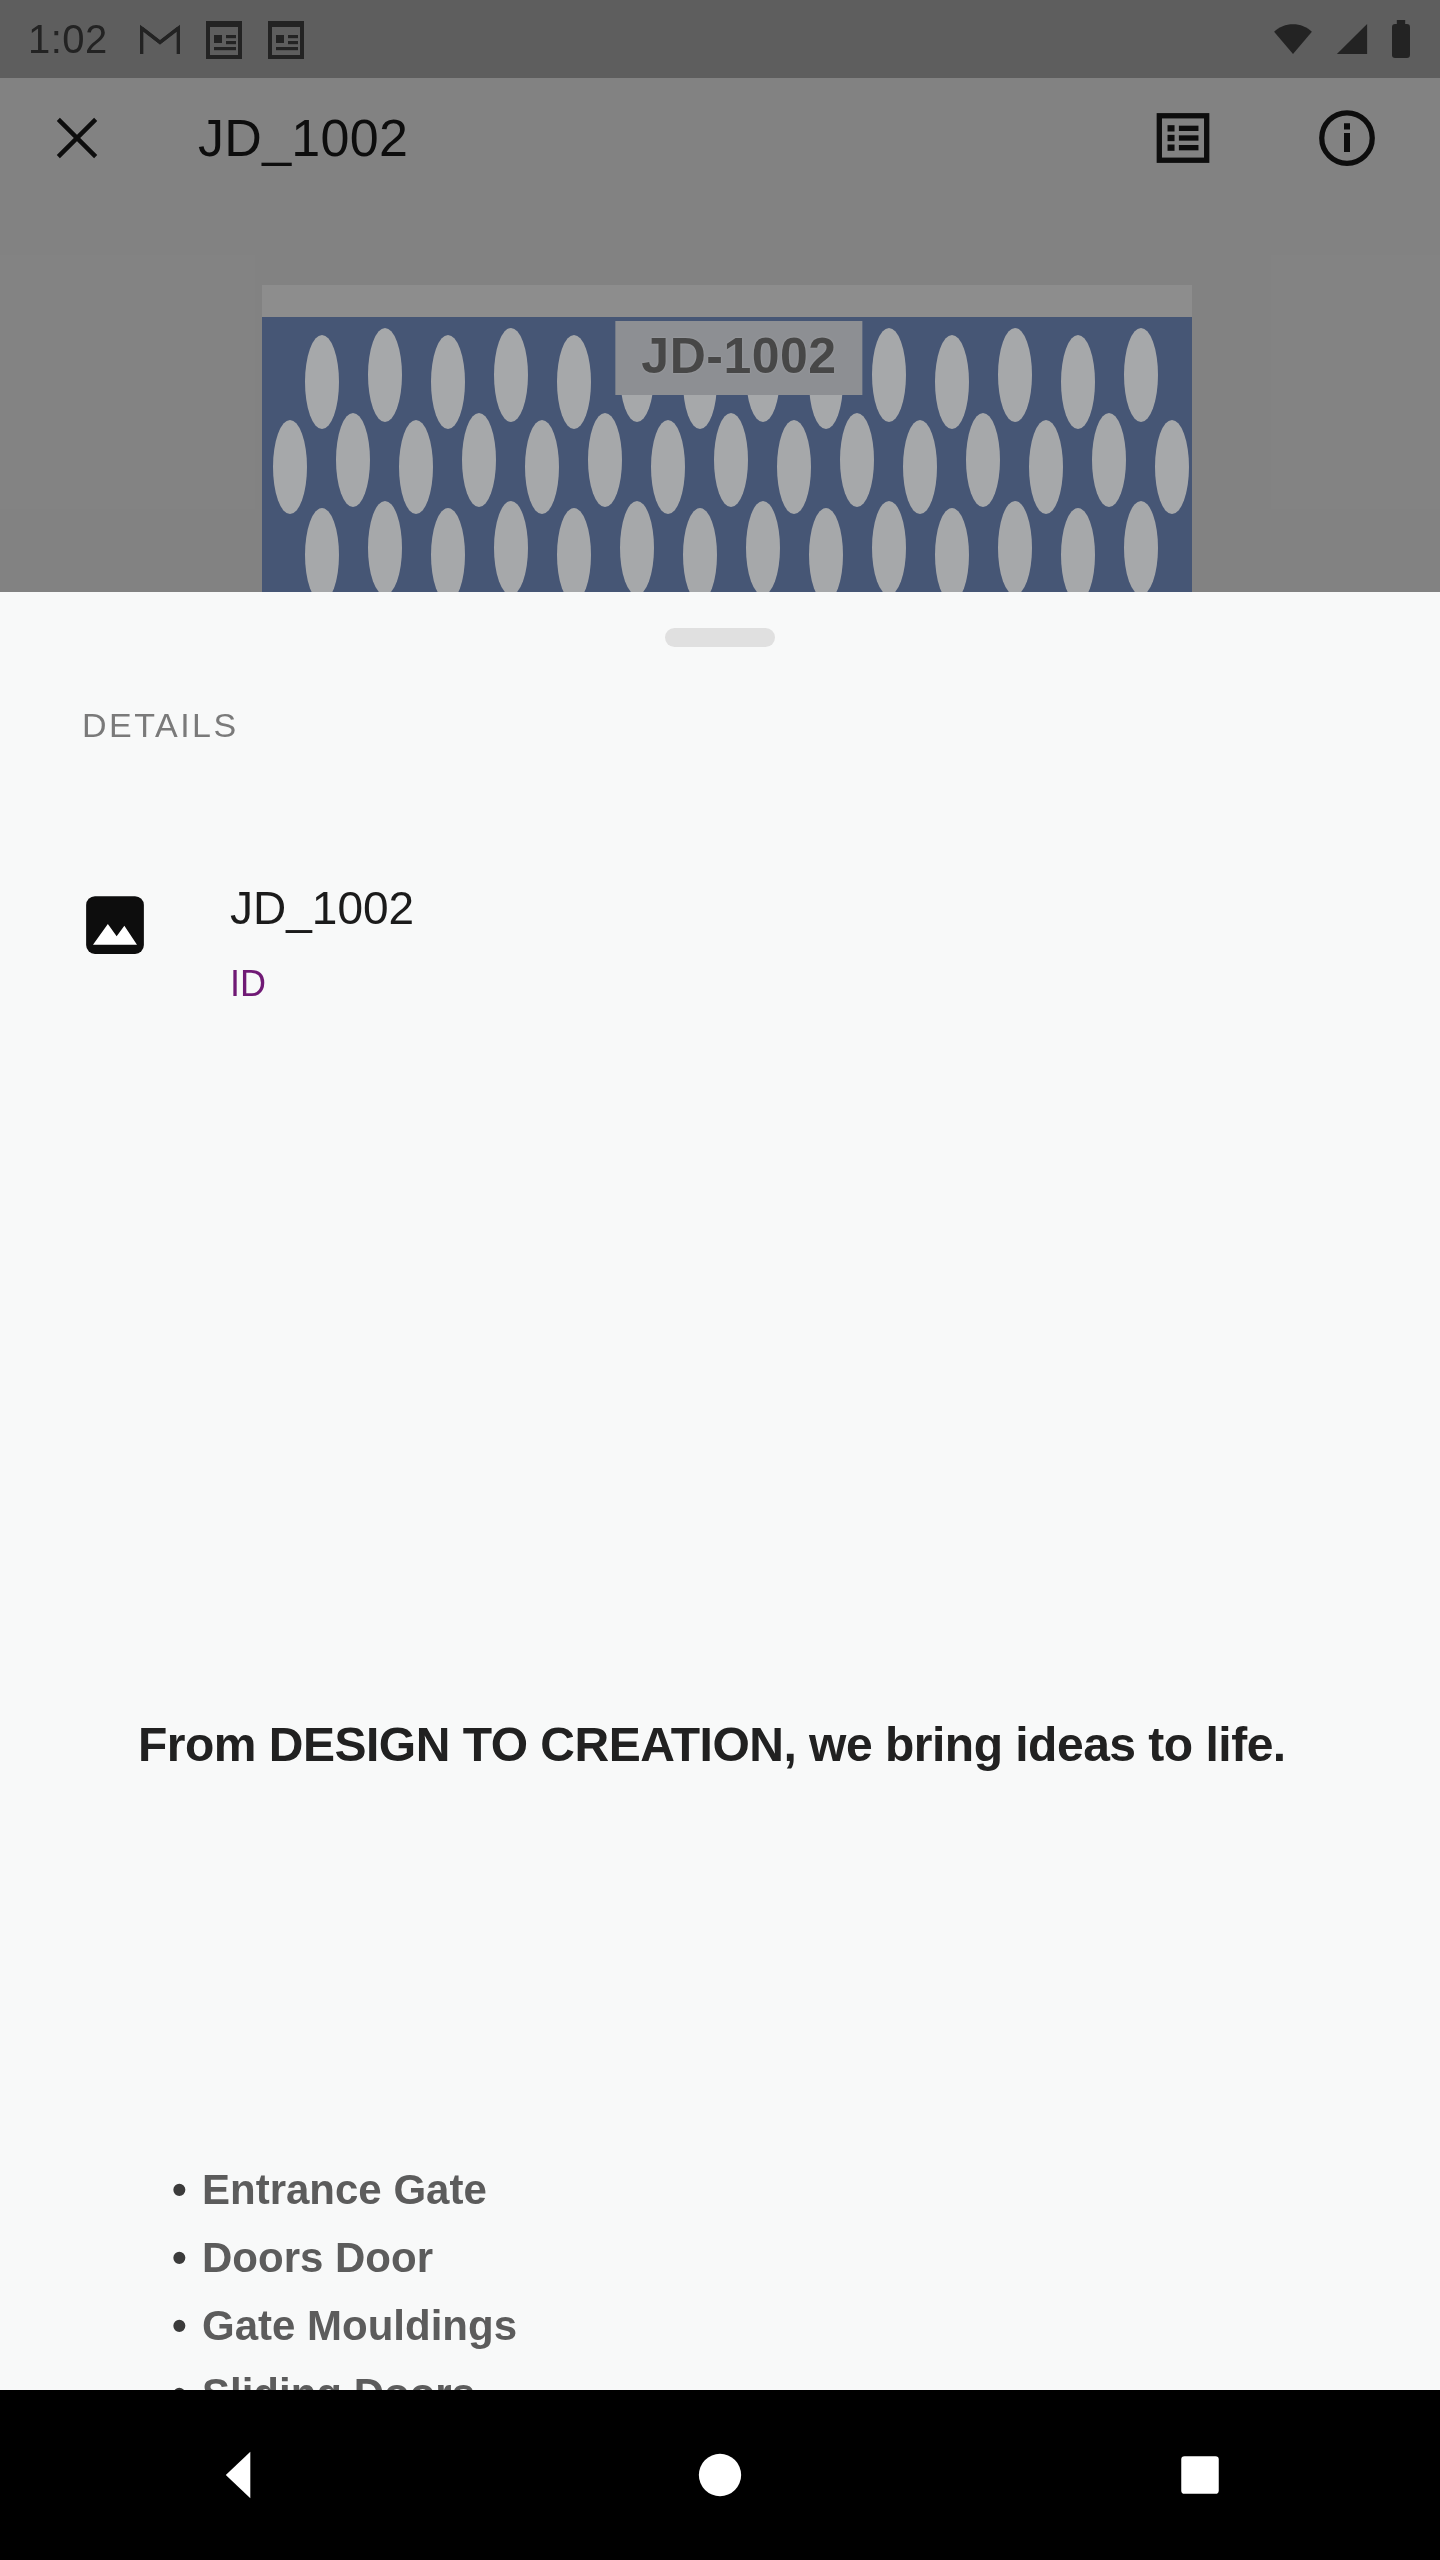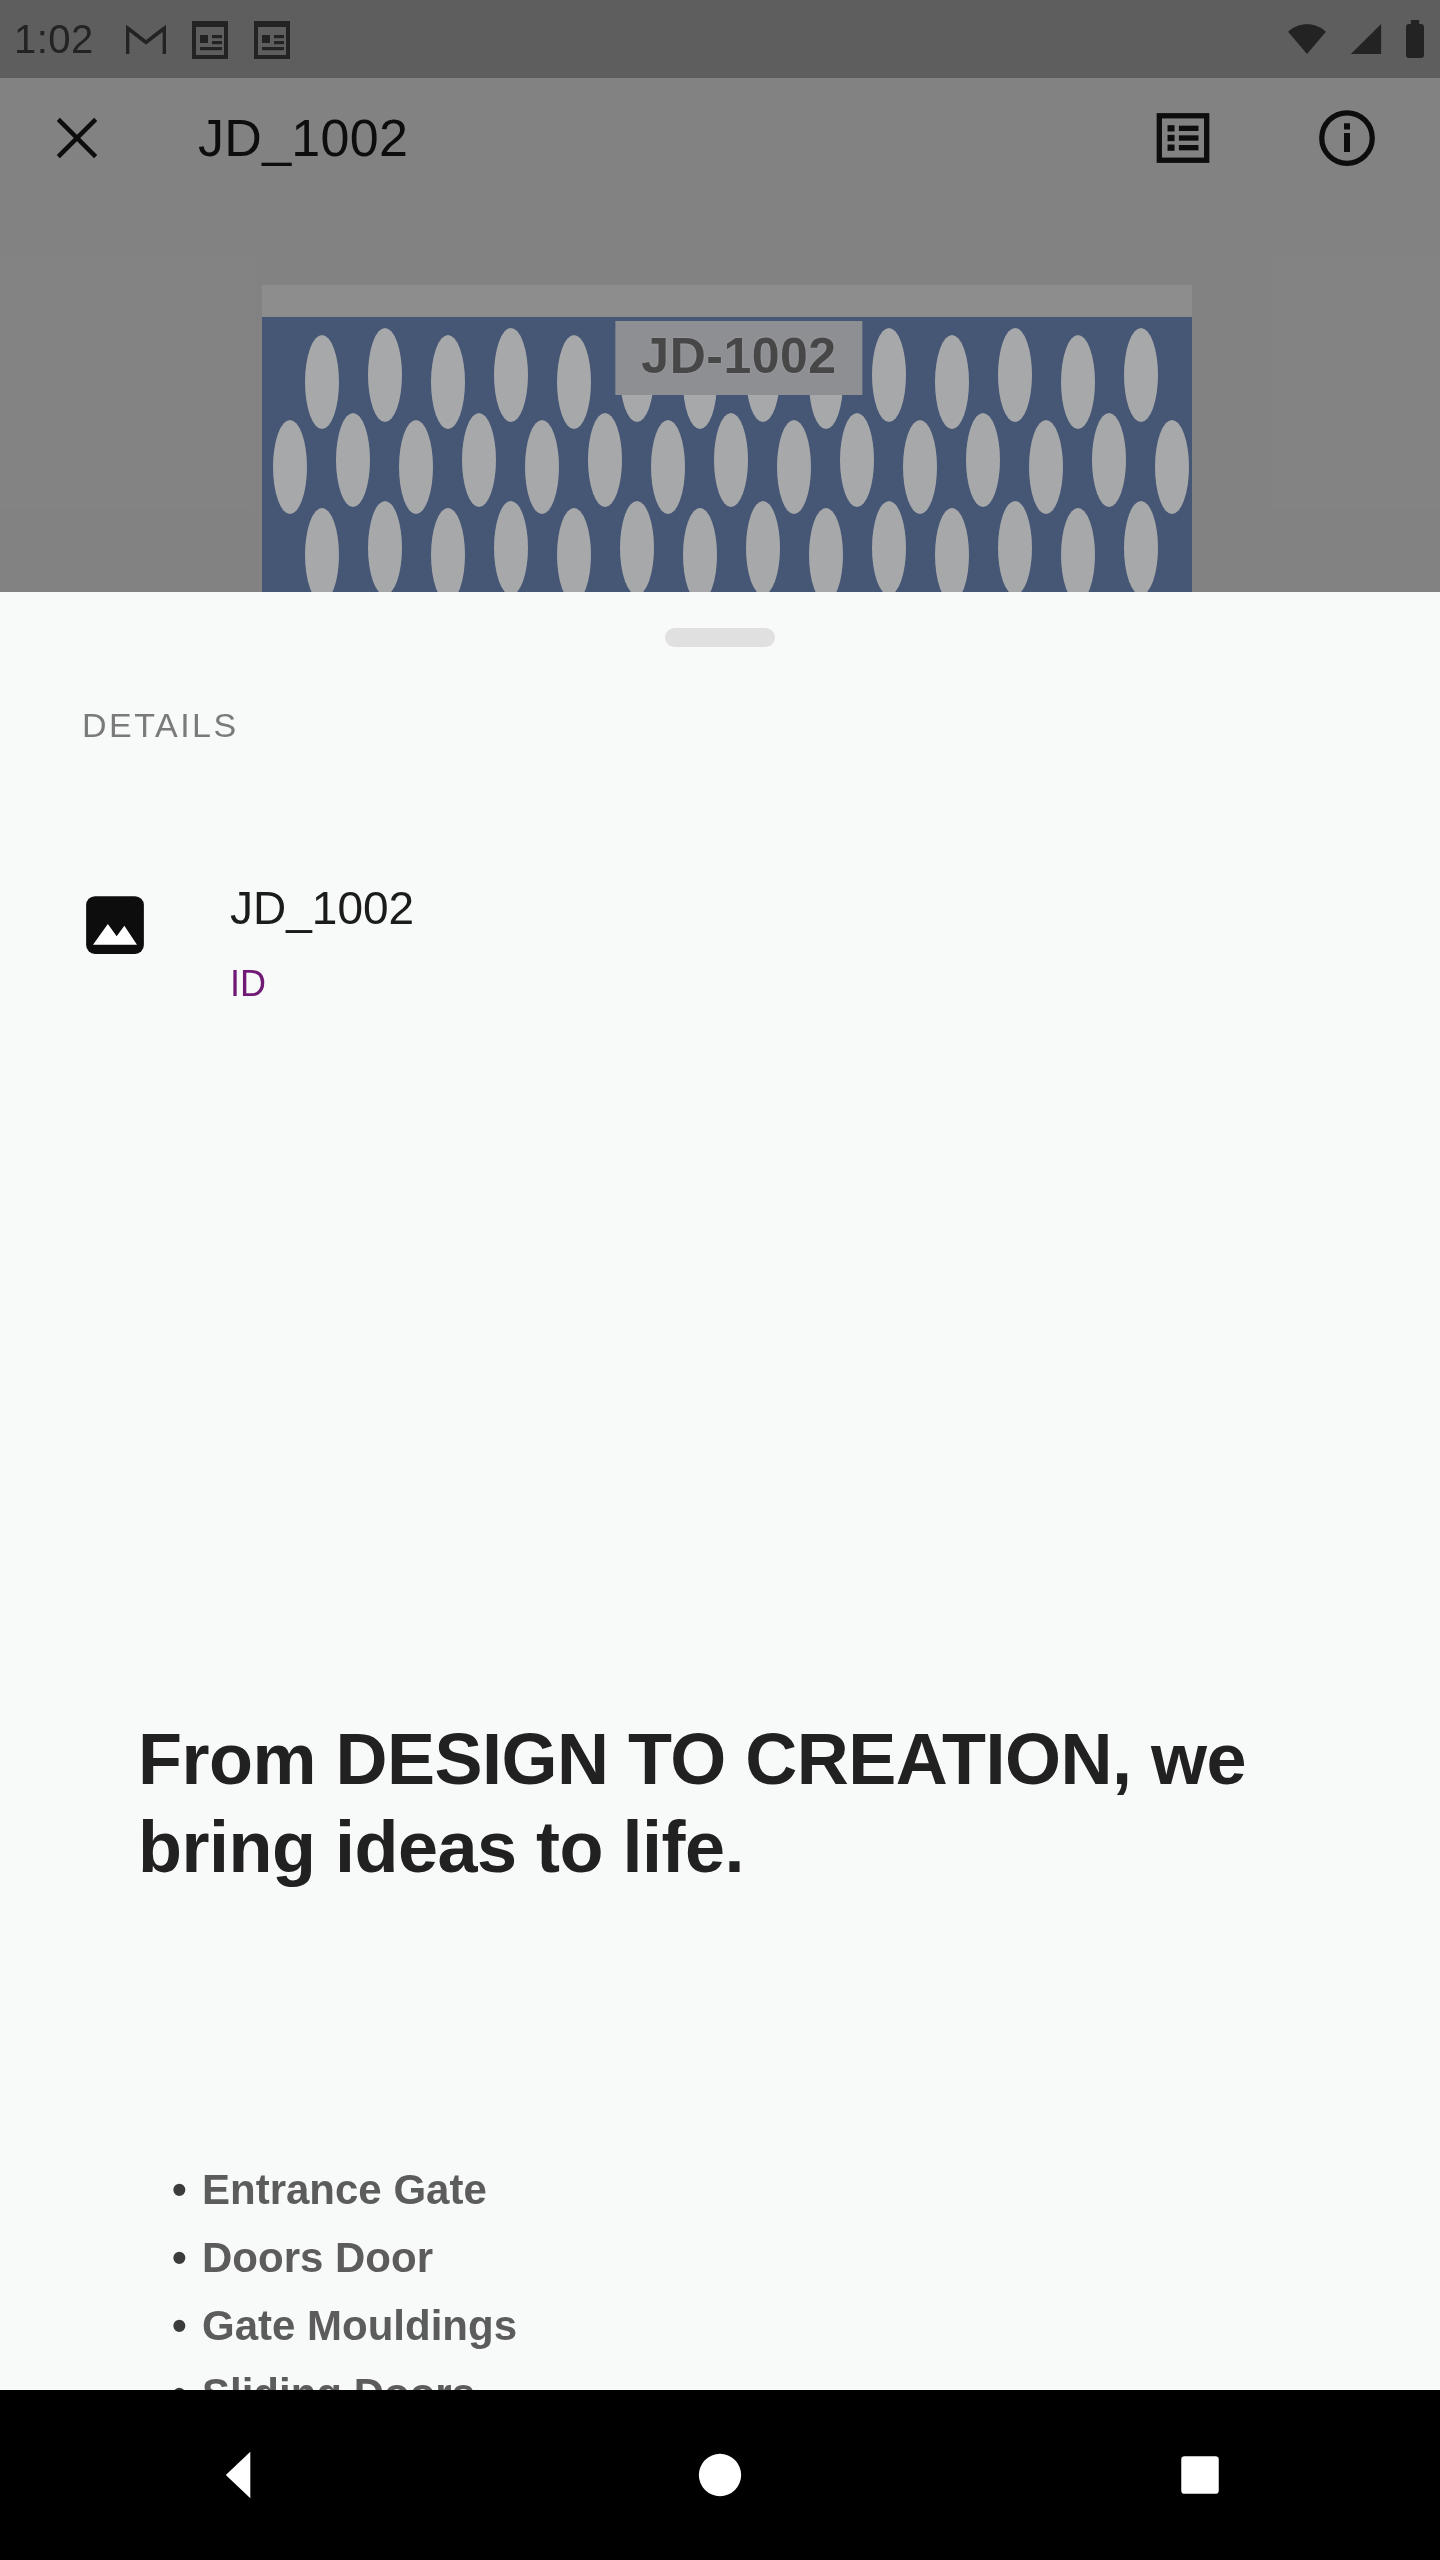--- a/index.html
+++ b/index.html
@@ -13,21 +13,21 @@
 
   
   .viewer-layer {
     position:absolute; left:0; top:0; width:1440px; height:600px;
     background:#858585;
   }
   .status-bar {
     position:absolute; left:0; top:0; width:1440px; height:78px;
     background:#5e5e5e;
     display:flex; align-items:center;
-    padding:0 14px;
+    padding:0 28px;
     color:#1f1f1f;
   }
   .sb-time { font-size:40px; letter-spacing:0.5px; color:#232323; }
   .sb-icons-left { display:flex; align-items:center; gap:26px; margin-left:32px; }
   .sb-spacer { flex:1 1 auto; }
   .sb-icons-right { display:flex; align-items:center; gap:18px; }
   .sb-icons-left svg, .sb-icons-right svg { display:block; }
 
   .app-bar {
     position:absolute; left:0; top:78px; width:1440px; height:120px;
@@ -86,21 +86,21 @@
     position:absolute; left:82px; top:290px; width:1200px;
     display:flex; align-items:flex-start;
   }
   .id-icon { width:66px; height:66px; flex:0 0 66px; margin-top:10px; }
   .id-text { margin-left:82px; }
   .id-value { font-size:46px; color:#1b1b1b; line-height:1.15; }
   .id-caption { font-size:36px; color:#701a75; margin-top:28px; }
 
   .headline {
     position:absolute; left:138px; top:1124px; width:1210px;
-    font-size:72px; font-weight:bold; color:#212121;
+    font-size:48px; font-weight:bold; color:#212121;
     line-height:1.22; letter-spacing:-0.5px;
   }
 
   .apps-title {
     position:absolute; left:140px; top:1476px;
     font-size:58px; font-weight:bold; color:#222;
   }
   .apps-list {
     position:absolute; left:172px; top:1577px; width:1100px;
     list-style:none;

